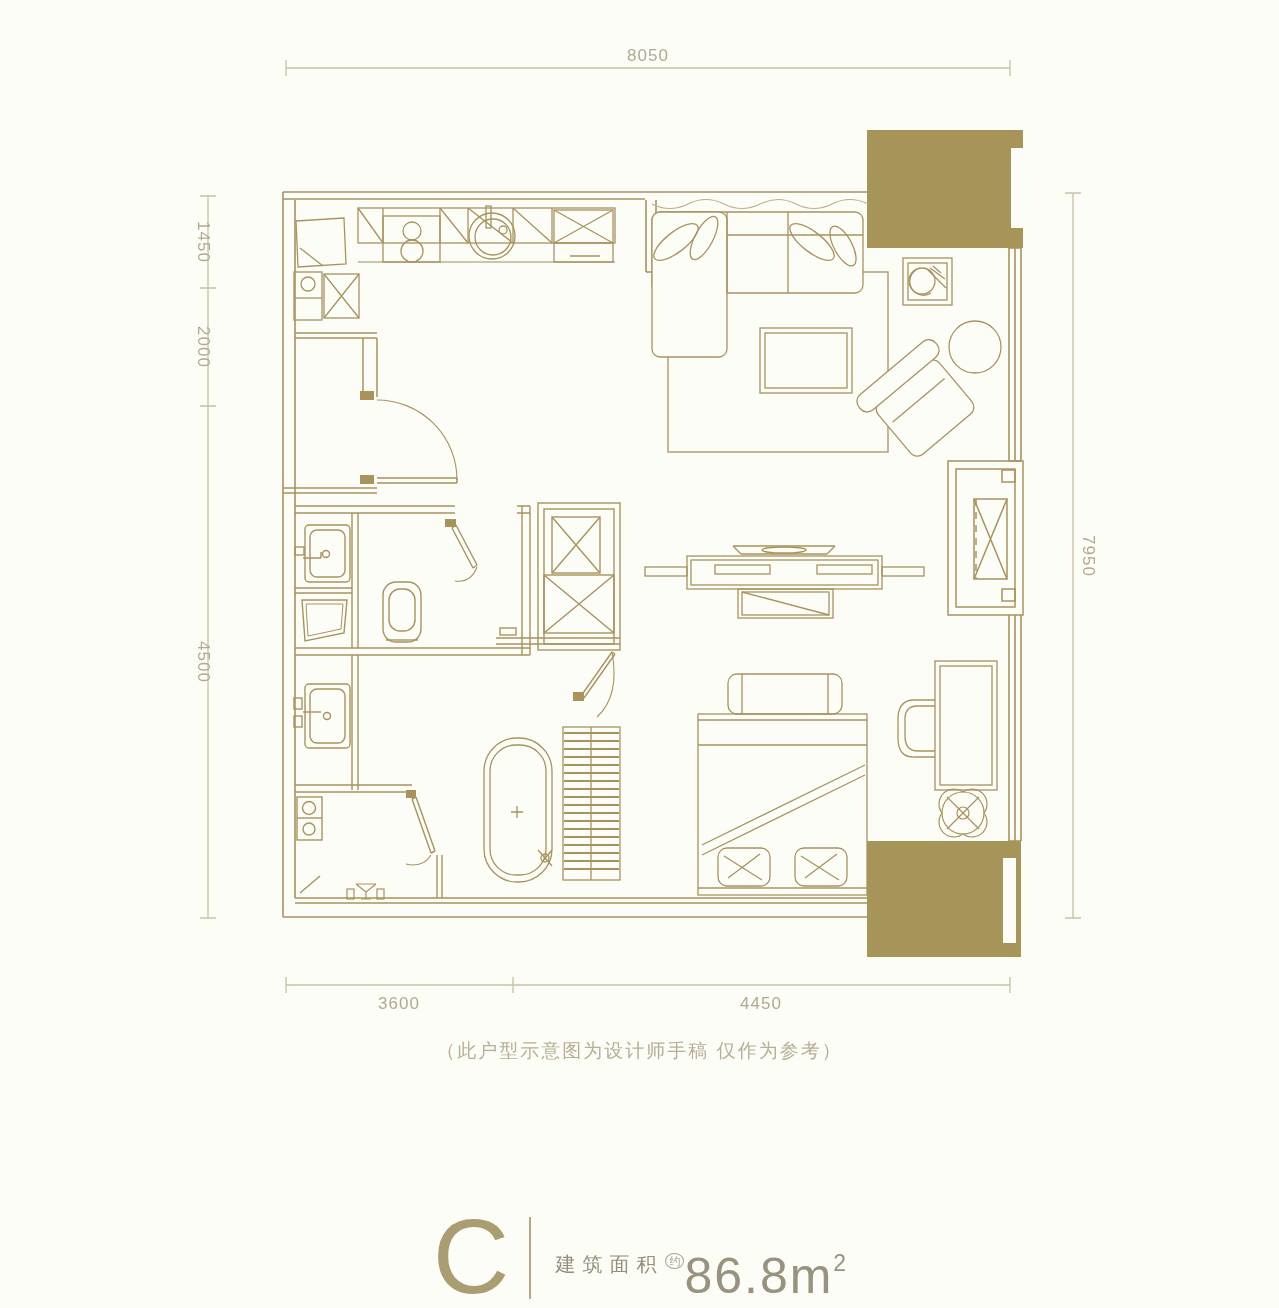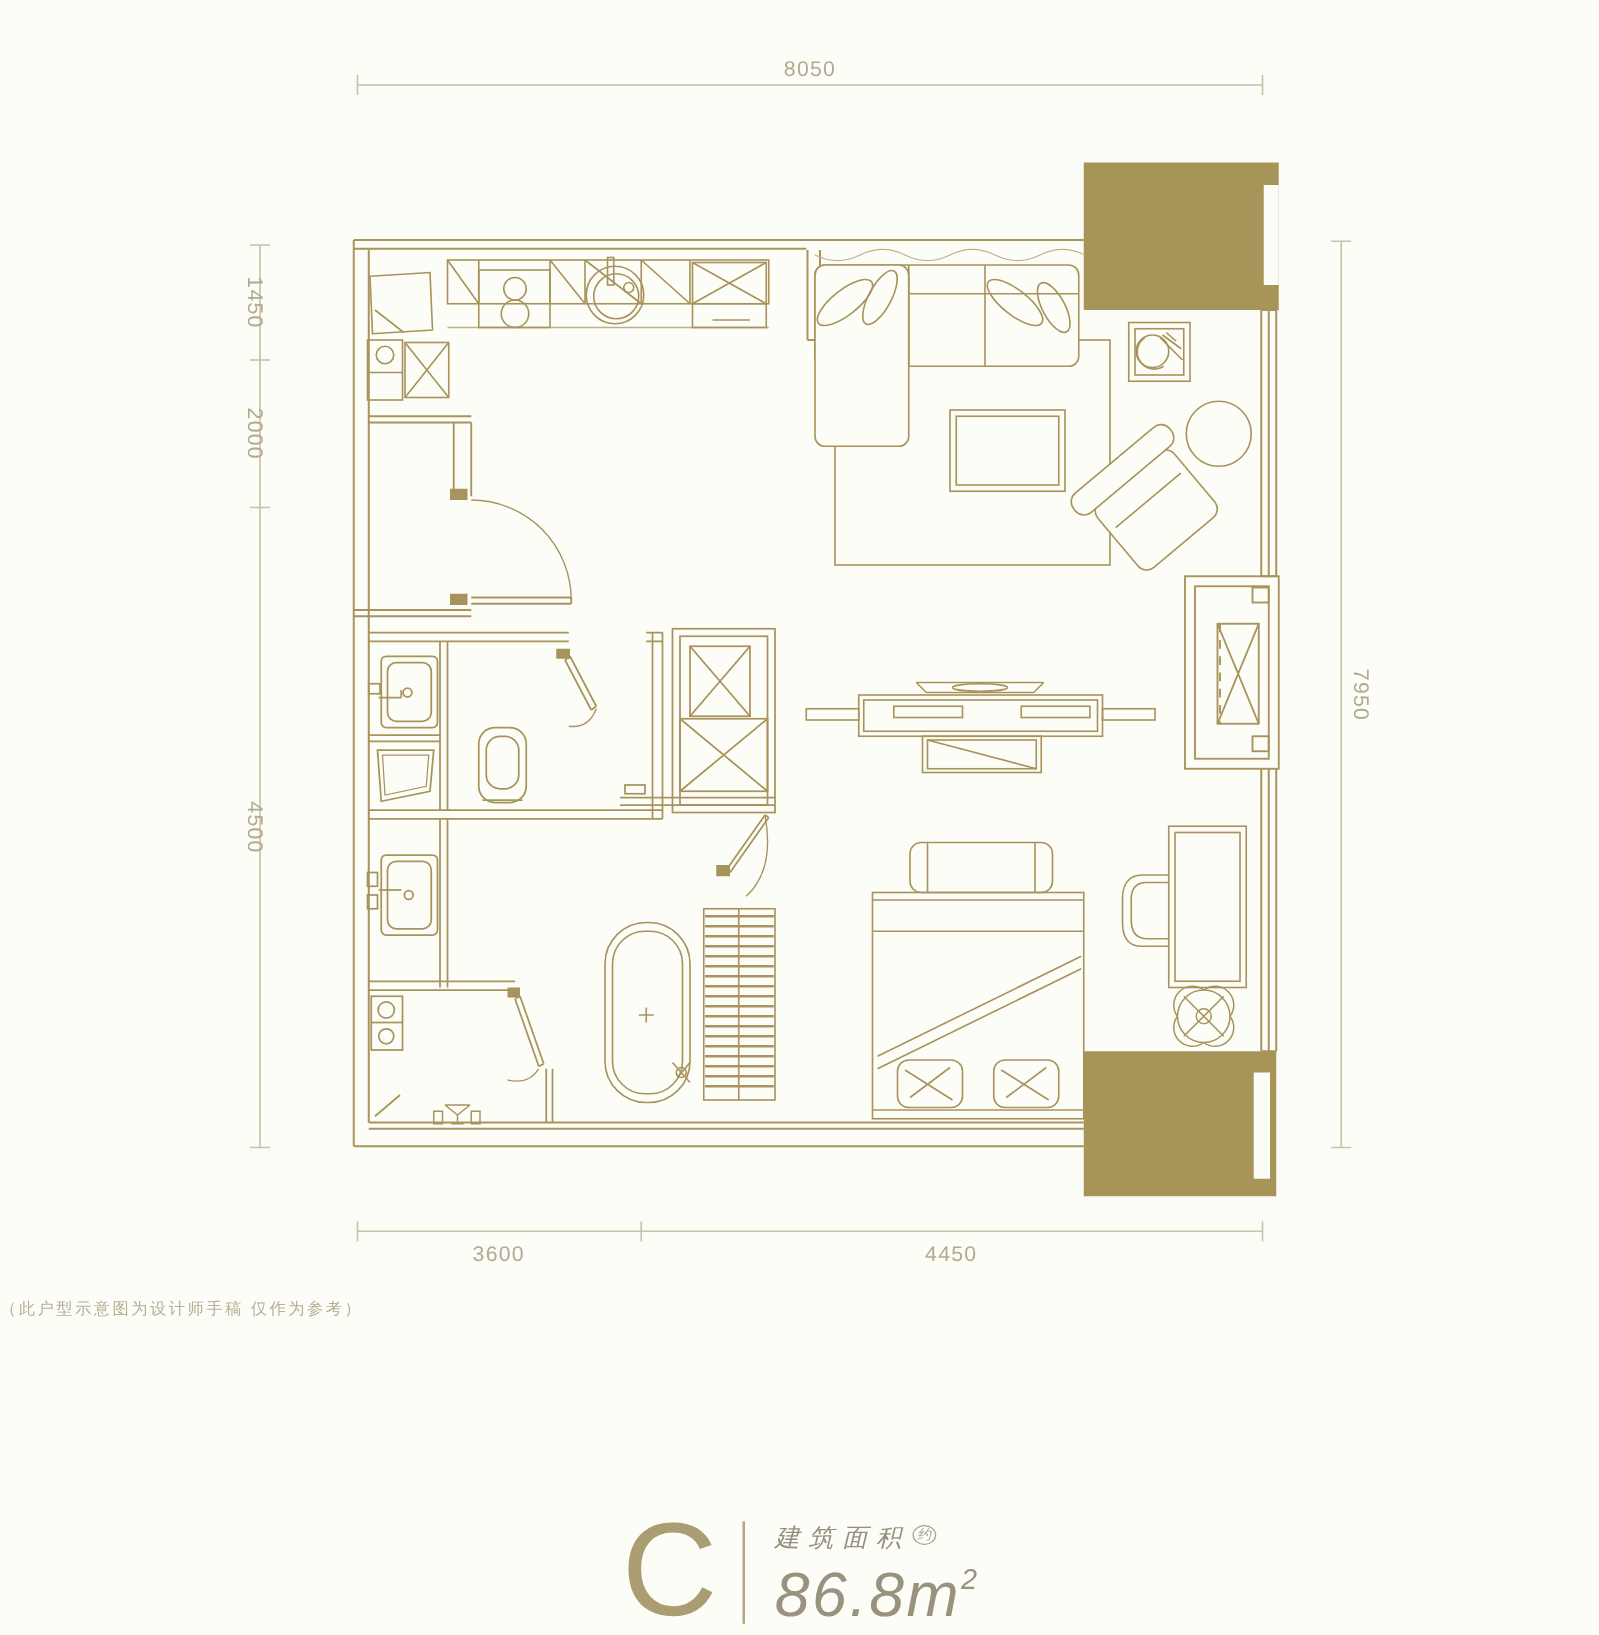--- a/index.html
+++ b/index.html
@@ -1,27 +1,27 @@
 <!DOCTYPE html>
 <html><head>
 <meta charset="utf-8">
 <style>
   html,body{margin:0;padding:0;background:#fff;}
   .stage{position:relative;width:1279px;height:1308px;background:#fdfdf8;overflow:hidden;
          font-family:"Liberation Sans", sans-serif;padding-left:40px;}
   svg{position:absolute;left:0;top:0;}
   svg text{font-family:"Liberation Sans", sans-serif;}
   .dim-text{font-size:17px;fill:#b2aa8e;letter-spacing:1px;}
-  .footnote{position:absolute;left:0;top:1038px;width:1279px;
-            color:#b7ae93;font-size:13px;letter-spacing:2px;}
+  .footnote{position:absolute;left:0;top:1038px;width:1279px;text-align:center;
+            color:#b7ae93;font-size:19px;letter-spacing:2px;}
   .footer{position:absolute;left:0;top:1212px;width:1279px;display:flex;
           justify-content:center;align-items:flex-end;}
   .unit-letter{font-size:106px;line-height:.84;color:#ab9d72;font-weight:300;}
   .footer-divider{width:2px;height:82px;background:#b3a886;margin:0 24px 2px 20px;}
-  .area-block{display:flex;flex-direction:column;font-style:italic;}
+  .area-block{display:flex;flex-direction:row;}
   .area-top{font-size:20px;letter-spacing:7px;color:#948e7a;margin-bottom:7px;}
   .area-qualifier{font-size:11px;letter-spacing:0;border:1px solid #a8a28d;border-radius:50%;
                   padding:1px 3px;position:relative;top:-6px;margin-left:2px;color:#a8a28d;}
   .area-bottom{font-size:50px;color:#98927e;line-height:1;letter-spacing:2px;}
   .area-sup{font-size:23px;position:relative;top:-22px;letter-spacing:0;}
 </style>
 </head>
 <body>
 
 <div class="stage">

